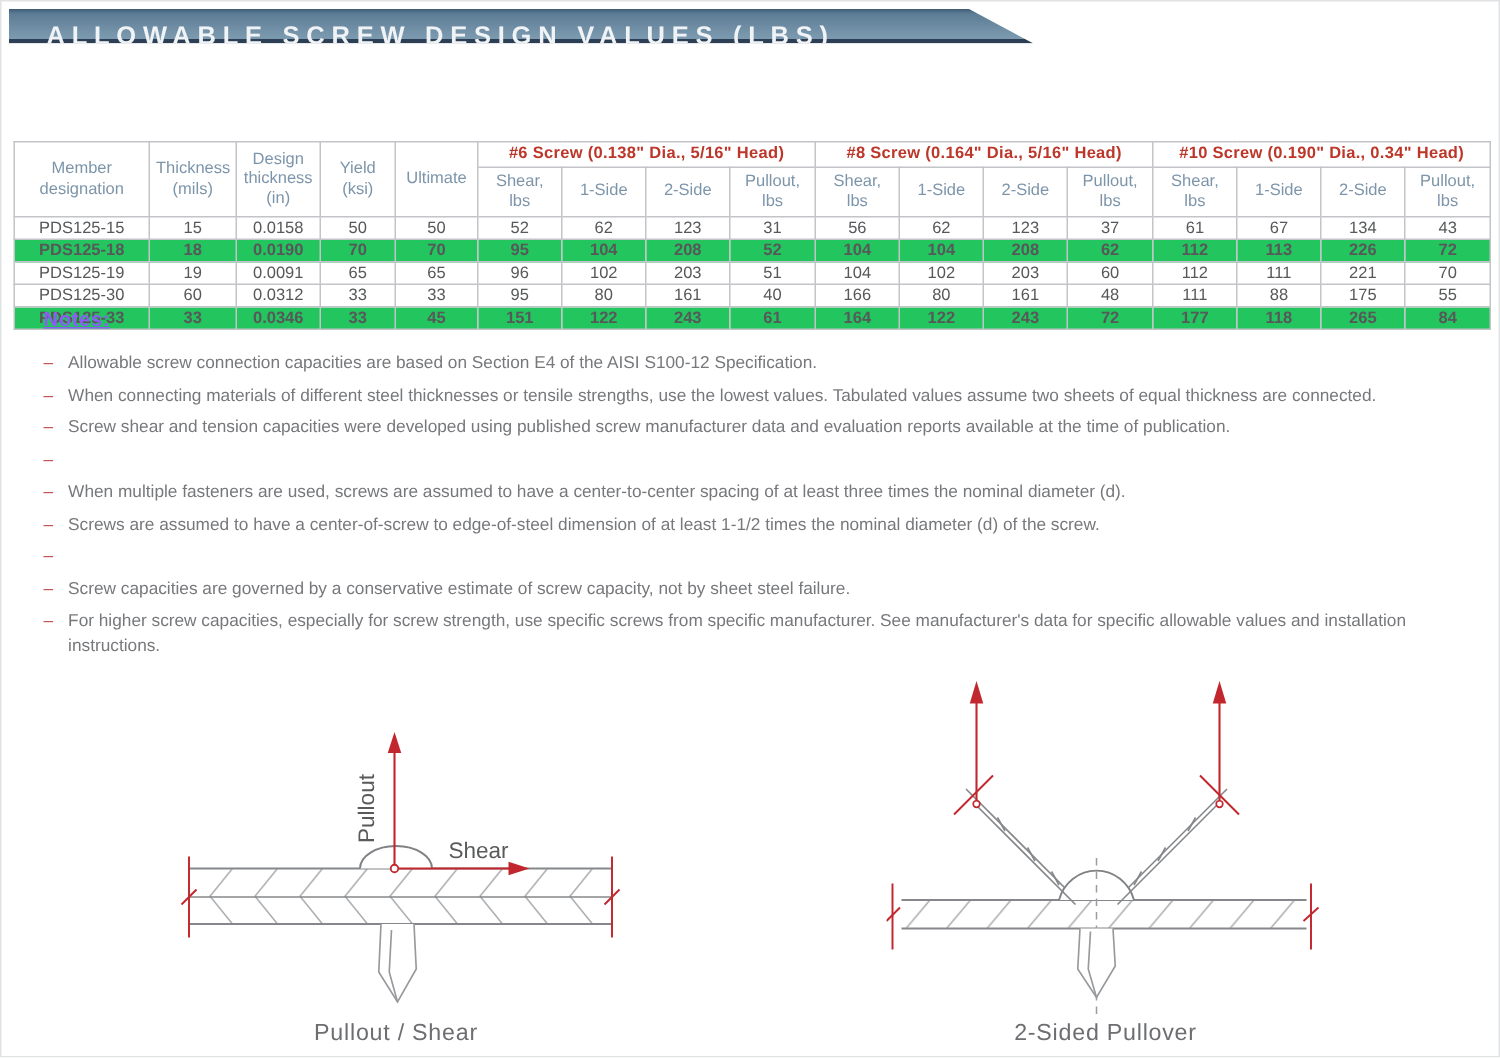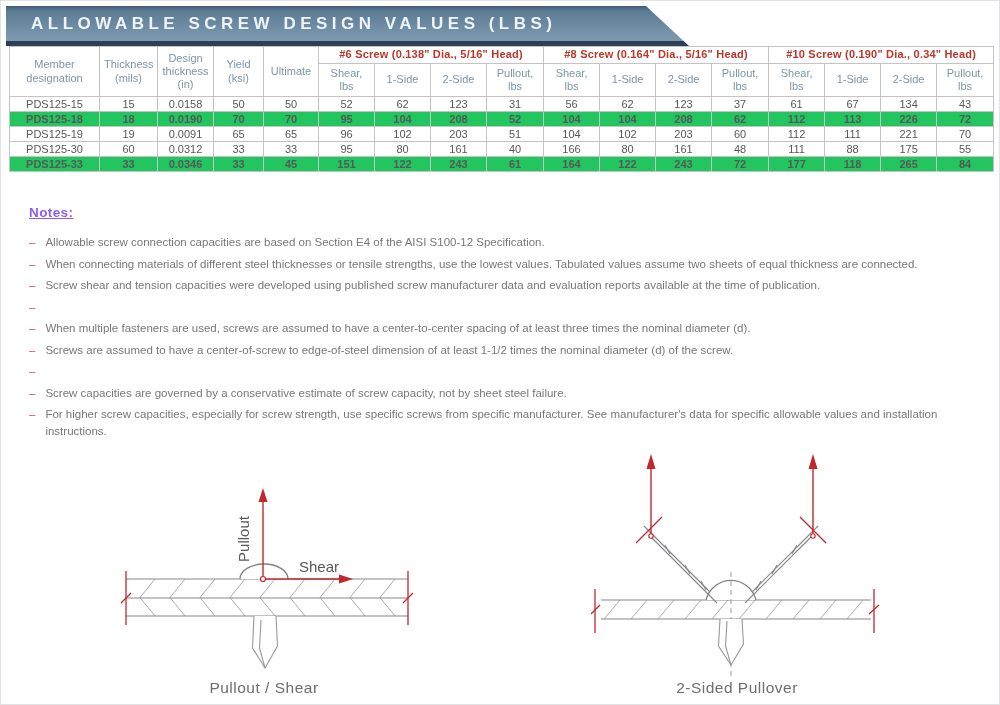--- a/index.html
+++ b/index.html
@@ -4,32 +4,32 @@
 <style>
   html,body{margin:0;padding:0;}
   body{
     width:1000px;height:705px;position:relative;overflow:hidden;
     background:#ffffff;font-family:"Liberation Sans",sans-serif;
   }
   .page{position:absolute;inset:0;border:1px solid #e0e2e4;}
 
   
   .banner{
-    position:absolute;left:5px;top:5px;width:685px;height:40px;
+    position:absolute;left:5px;top:5px;width:685px;height:23px;
     clip-path:polygon(0 0,640px 0,683px 100%,0 100%);
     background:linear-gradient(180deg,#3f5c75 0%,#5d7d96 14%,#7b99ae 82%,#7b99ae 87%,#2c3f54 87%,#2c3f54 100%);
   }
   .banner-title{
     position:absolute;left:25px;top:1px;height:33px;line-height:34px;
     color:#eff3f6;font-size:17px;font-weight:bold;letter-spacing:4.5px;white-space:nowrap;
   }
 
   
   .tbl-wrap{position:absolute;left:8px;top:45px;}
-  table{border-collapse:collapse;table-layout:fixed;width:984px;}
+  table{border-collapse:collapse;table-layout:fixed;width:984px;margin-top:48px;}
   th,td{border:1px solid #c2c4c7;text-align:center;vertical-align:middle;padding:0 4px;}
   thead th{color:#7d95aa;font-weight:normal;font-size:11px;line-height:1.2;background:#fff;}
   th.group-label{color:#bc372a;font-weight:bold;height:16px;font-size:11px;letter-spacing:0.2px;}
   tr.subhead th{height:32px;}
   tbody td{font-size:11px;color:#57585a;height:14px;line-height:14px;}
   tbody tr.shaded{background:#22c55e;font-weight:bold;}
 
   
   .notes{position:absolute;left:28px;top:204px;width:935px;}
   .notes-heading{

